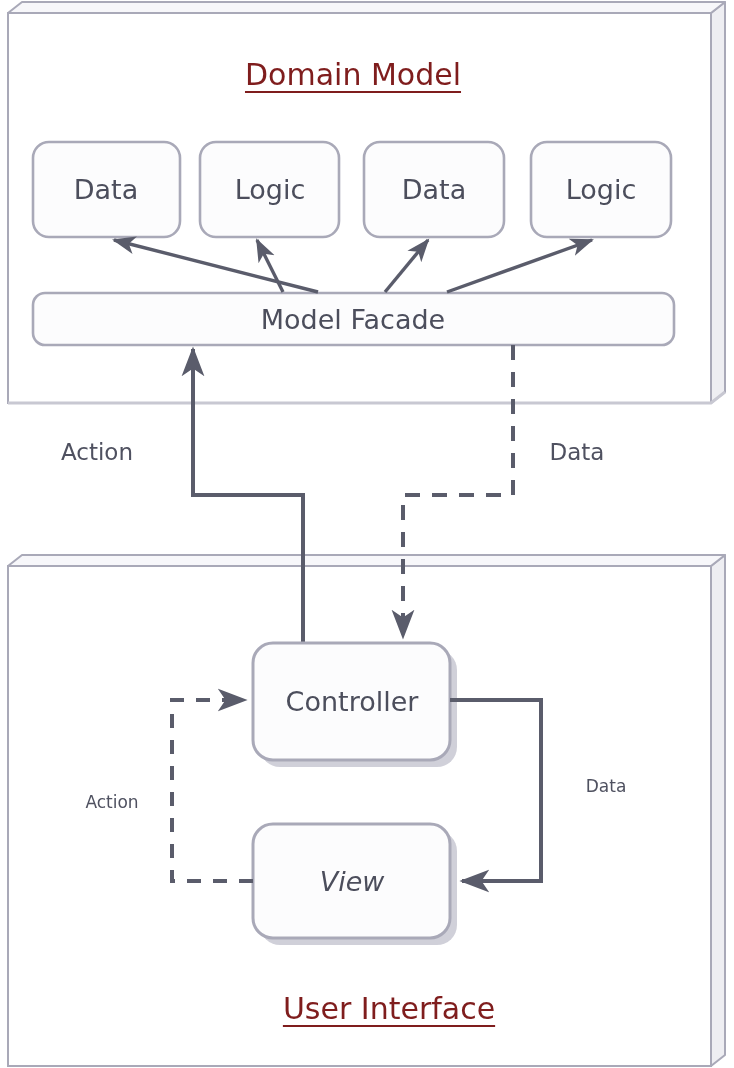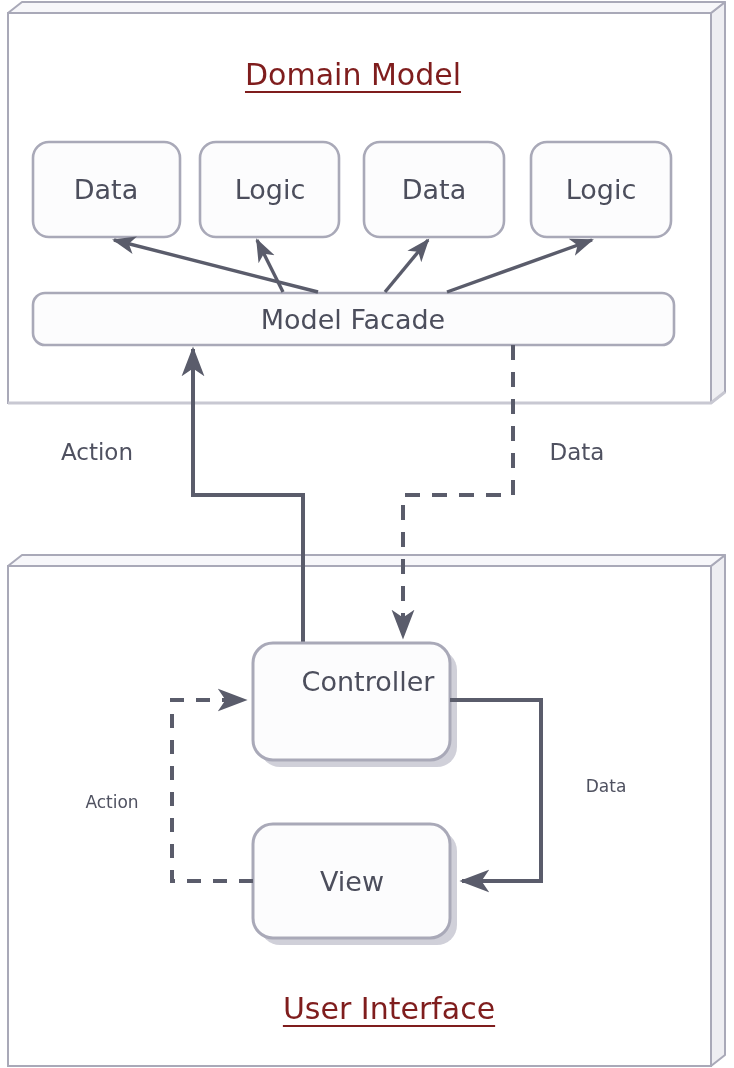--- a/index.html
+++ b/index.html
@@ -140,23 +140,23 @@
   <div class="txt node-label center" style="left:434px; top:176px;">Data</div>
 
   <div class="txt node-label center" style="left:601px; top:176px;">Logic</div>
 
   <div class="txt node-label center" style="left:353px; top:306px;">Model Facade</div>
 
   <div class="txt edge-label center" style="left:97px; top:441px;">Action</div>
 
   <div class="txt edge-label center" style="left:577px; top:441px;">Data</div>
 
-  <div class="txt node-label center" style="left:352px; top:668px;margin-left:16px;">Controller</div>
+  <div class="txt node-label center" style="left:352px; top:688px;">Controller</div>
 
-  <div class="txt node-label center" style="left:352px; top:868px;">View</div>
+  <div class="txt node-label center" style="left:352px; top:868px;font-style:italic;">View</div>
 
   <div class="txt edge-label-sm center" style="left:112px; top:794px;">Action</div>
 
   <div class="txt edge-label-sm center" style="left:606px; top:778px;">Data</div>
 
   <div class="txt container-title center" style="left:353px; top:994px;margin-left:36px;">User Interface</div>
 
 </div>
 
 </body></html>

